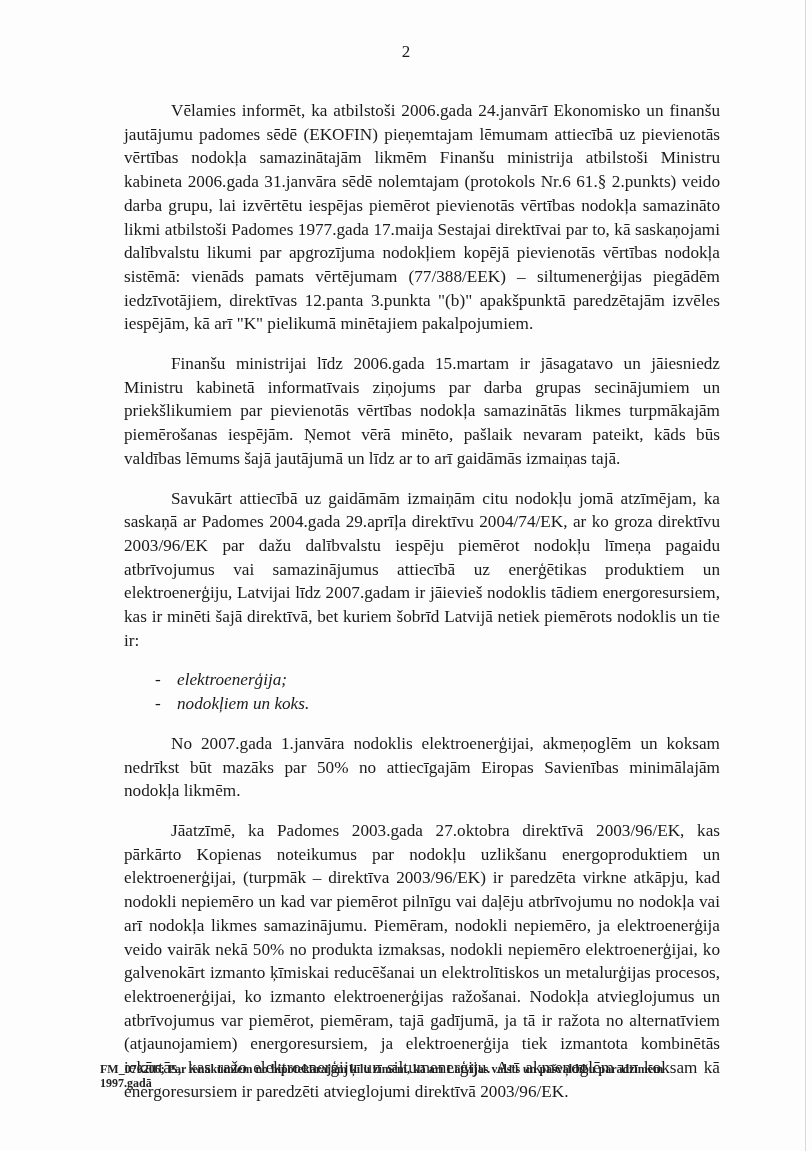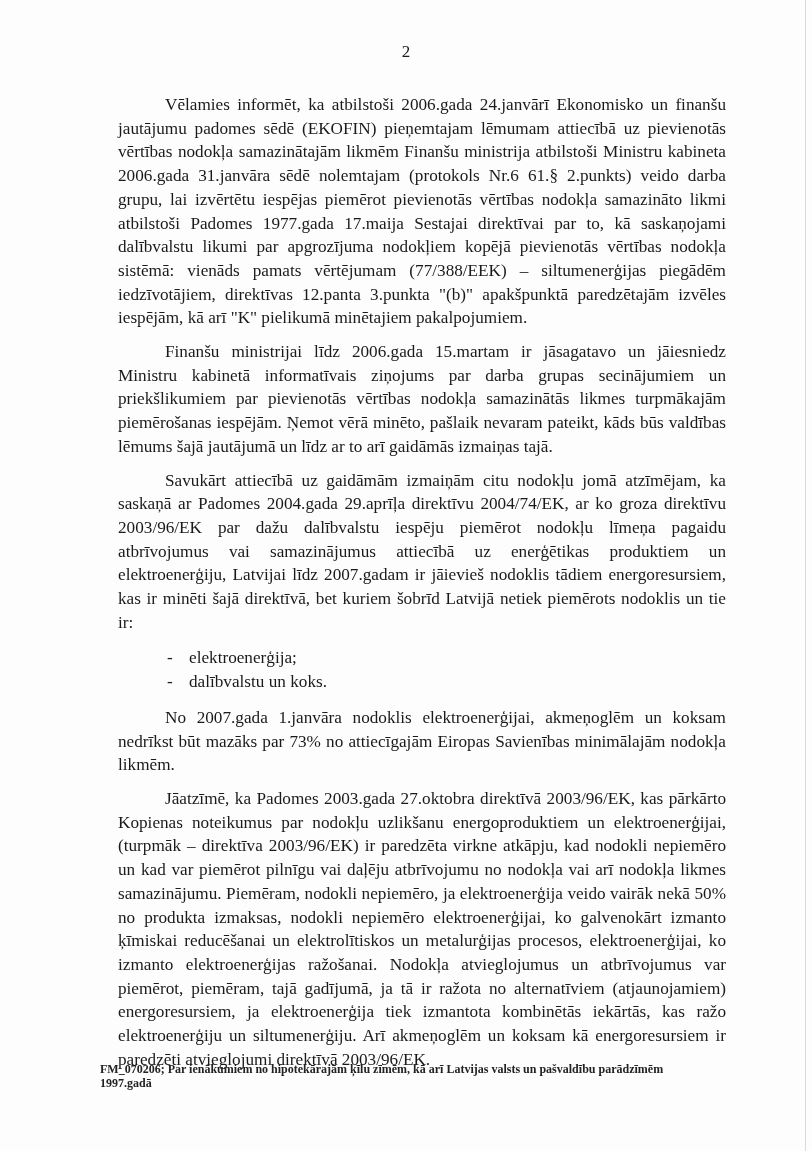--- a/index.html
+++ b/index.html
@@ -41,31 +41,32 @@
   }
   .body-text {
     position: absolute;
     left: 108px;
     top: 83px;
     width: 628px;
     font-size: 17.2px;
     line-height: 23.7px;
   }
   .body-text p {
-    margin: 10px;
+    margin: 16px;
     text-align: justify;
     text-align-last: left;
   }
   .body-text p.indent {
     text-indent: 47px;
   }
   .list {
-    margin: 12px;
+    margin: 0;
     padding: 0;
     list-style: none;
+    font-style: italic;
   }
   .list li {
     margin: 0;
     padding-left: 47px;
     position: relative;
   }
   .list li .dash {
     display: inline-block;
     width: 22px;
   }
@@ -89,24 +90,24 @@
 
   <div class="page-number">2</div>
 
   <div class="body-text">
     <p class="indent">Vēlamies informēt, ka atbilstoši 2006.gada 24.janvārī Ekonomisko un finanšu jautājumu padomes sēdē (EKOFIN) pieņemtajam lēmumam attiecībā uz pievienotās vērtības nodokļa samazinātajām likmēm Finanšu ministrija atbilstoši Ministru kabineta 2006.gada 31.janvāra sēdē nolemtajam (protokols Nr.6 61.§ 2.punkts) veido darba grupu, lai izvērtētu iespējas piemērot pievienotās vērtības nodokļa samazināto likmi atbilstoši Padomes 1977.gada 17.maija Sestajai direktīvai par to, kā saskaņojami dalībvalstu likumi par apgrozījuma nodokļiem kopējā pievienotās vērtības nodokļa sistēmā: vienāds pamats vērtējumam (77/388/EEK) – siltumenerģijas piegādēm iedzīvotājiem, direktīvas 12.panta 3.punkta "(b)" apakšpunktā paredzētajām izvēles iespējām, kā arī "K" pielikumā minētajiem pakalpojumiem.</p>
     <p class="indent">Finanšu ministrijai līdz 2006.gada 15.martam ir jāsagatavo un jāiesniedz Ministru kabinetā informatīvais ziņojums par darba grupas secinājumiem un priekšlikumiem par pievienotās vērtības nodokļa samazinātās likmes turpmākajām piemērošanas iespējām. Ņemot vērā minēto, pašlaik nevaram pateikt, kāds būs valdības lēmums šajā jautājumā un līdz ar to arī gaidāmās izmaiņas tajā.</p>
     <p class="indent">Savukārt attiecībā uz gaidāmām izmaiņām citu nodokļu jomā atzīmējam, ka saskaņā ar Padomes 2004.gada 29.aprīļa direktīvu 2004/74/EK, ar ko groza direktīvu 2003/96/EK par dažu dalībvalstu iespēju piemērot nodokļu līmeņa pagaidu atbrīvojumus vai samazinājumus attiecībā uz enerģētikas produktiem un elektroenerģiju, Latvijai līdz 2007.gadam ir jāievieš nodoklis tādiem energoresursiem, kas ir minēti šajā direktīvā, bet kuriem šobrīd Latvijā netiek piemērots nodoklis un tie ir:</p>
 
     <ul class="list">
       <li><span class="dash">-</span><span>elektroenerģija;</span></li>
-      <li><span class="dash">-</span><span>dalībvalstu un koks.</span></li>
+      <li><span class="dash">-</span><span>nodokļiem un koks.</span></li>
     </ul>
 
-    <p class="indent">No 2007.gada 1.janvāra nodoklis elektroenerģijai, akmeņoglēm un koksam nedrīkst būt mazāks par 73% no attiecīgajām Eiropas Savienības minimālajām nodokļa likmēm.</p>
+    <p class="indent">No 2007.gada 1.janvāra nodoklis elektroenerģijai, akmeņoglēm un koksam nedrīkst būt mazāks par 50% no attiecīgajām Eiropas Savienības minimālajām nodokļa likmēm.</p>
     <p class="indent">Jāatzīmē, ka Padomes 2003.gada 27.oktobra direktīvā 2003/96/EK, kas pārkārto Kopienas noteikumus par nodokļu uzlikšanu energoproduktiem un elektroenerģijai, (turpmāk – direktīva 2003/96/EK) ir paredzēta virkne atkāpju, kad nodokli nepiemēro un kad var piemērot pilnīgu vai daļēju atbrīvojumu no nodokļa vai arī nodokļa likmes samazinājumu. Piemēram, nodokli nepiemēro, ja elektroenerģija veido vairāk nekā 50% no produkta izmaksas, nodokli nepiemēro elektroenerģijai, ko galvenokārt izmanto ķīmiskai reducēšanai un elektrolītiskos un metalurģijas procesos, elektroenerģijai, ko izmanto elektroenerģijas ražošanai. Nodokļa atvieglojumus un atbrīvojumus var piemērot, piemēram, tajā gadījumā, ja tā ir ražota no alternatīviem (atjaunojamiem) energoresursiem, ja elektroenerģija tiek izmantota kombinētās iekārtās, kas ražo elektroenerģiju un siltumenerģiju. Arī akmeņoglēm un koksam kā energoresursiem ir paredzēti atvieglojumi direktīvā 2003/96/EK.</p>
   </div>
 
   <div class="footer">
     <div>FM_070206; Par ienākumiem no hipotekārajām ķīlu zīmēm, kā arī Latvijas valsts un pašvaldību parādzīmēm</div>
     <div>1997.gadā</div>
   </div>
 </div>
 
 </body></html>

